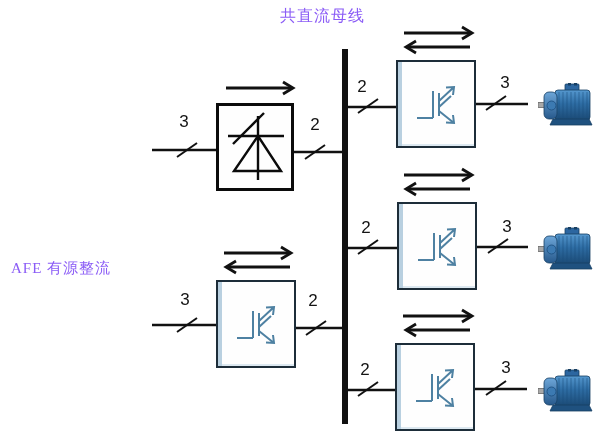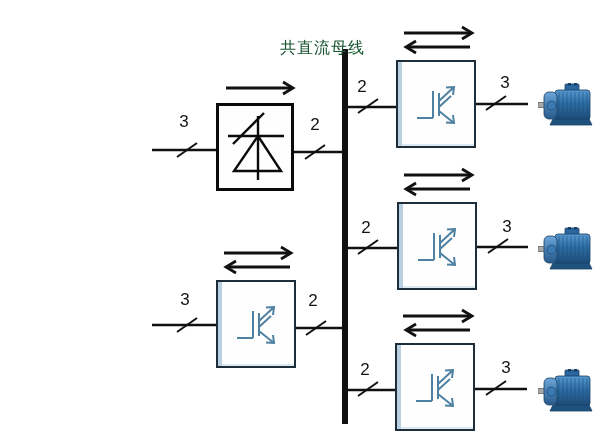--- a/index.html
+++ b/index.html
@@ -2,21 +2,21 @@
 <html><head>
 <meta charset="utf-8">
 <style>
   html,body{margin:0;padding:0;background:#fff;}
   #stage{
     position:relative;width:600px;height:439px;background:#ffffff;
     font-family:"Liberation Sans","DejaVu Sans",sans-serif;overflow:hidden;
   }
   .cn-label{
     position:absolute;font-family:Liberation Serif, serif;
-    font-size:15px;color:#14532d;white-space:nowrap;letter-spacing:1px;margin-top:32px;
+    font-size:15px;color:#8b5cf6;white-space:nowrap;letter-spacing:1px;
   }
   .wire-num{
     position:absolute;font-size:17px;color:#141414;width:16px;text-align:center;
     font-family:"Liberation Sans","DejaVu Sans",sans-serif;
   }
   #wiring{position:absolute;left:0;top:0;}
   .conv-box{
     position:absolute;background:#fefefe;display:flex;align-items:center;justify-content:center;
   }
   .thy-box{border:3px solid #0b0b0b;width:72px;height:82px;}
@@ -133,20 +133,21 @@
       <path d="M416,324 L406,330 L416,336"></path>
     </g>
     <g>
       <line x1="475" y1="389" x2="527" y2="389"></line>
       <line x1="486" y1="395" x2="506" y2="381" stroke-width="2"></line>
     </g>
   </svg>
 
   <div class="cn-label" style="left:280px;top:6px;font-size:16px;">共直流母线</div>
 
+  <div class="cn-label" style="left:11px;top:259px;">AFE 有源整流</div>
 
   <div class="wire-num" style="left:176px;top:112px;">3</div>
   <div class="wire-num" style="left:307px;top:115px;">2</div>
   <div class="wire-num" style="left:177px;top:290px;">3</div>
   <div class="wire-num" style="left:305px;top:291px;">2</div>
 
   <div class="wire-num" style="left:354px;top:77px;">2</div>
   <div class="wire-num" style="left:497px;top:73px;">3</div>
   <div class="wire-num" style="left:358px;top:218px;">2</div>
   <div class="wire-num" style="left:499px;top:217px;">3</div>

